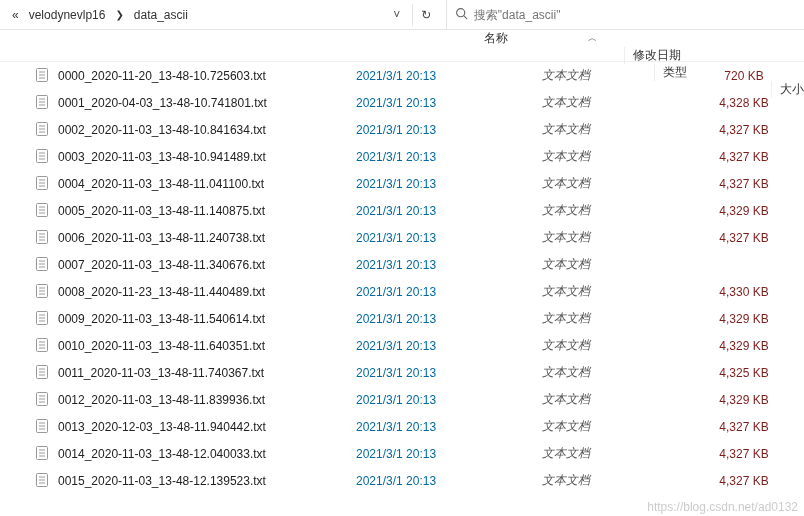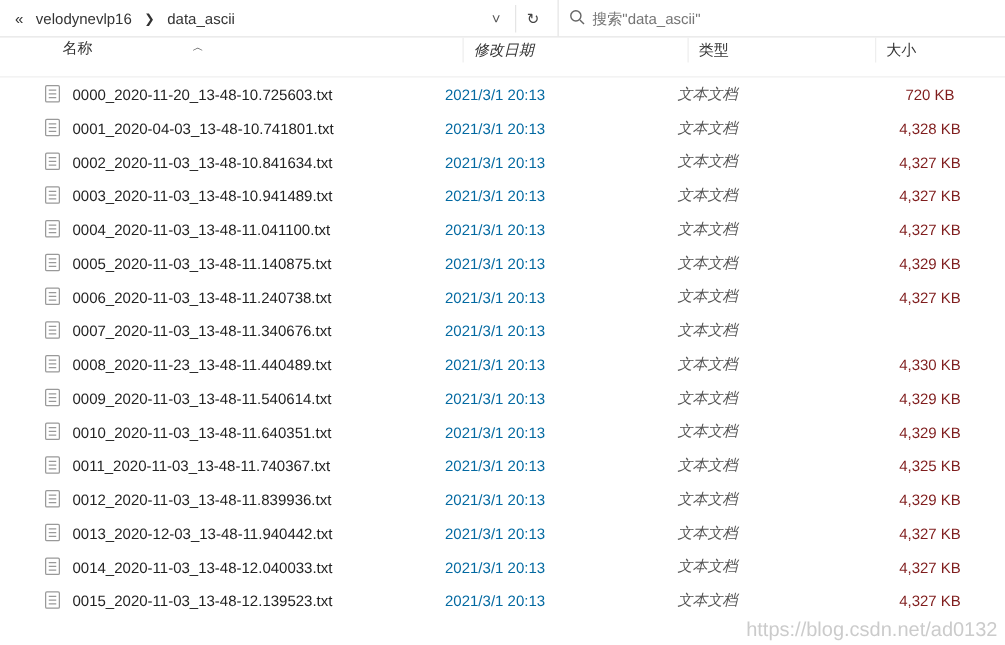--- a/index.html
+++ b/index.html
@@ -54,28 +54,29 @@
   .search-input {
     border: none; outline: none;
     font-size: 12px;
     width: 100%;
     color: #666;
     background: transparent;
   }
   .columns {
     display: flex;
     height: 32px;
-    align-items: flex-start;
+    align-items: flex-end;
     border-bottom: 1px solid #f0f0f0;
-    padding-left: 50px;
+    padding-left: 34px;
     color: #333;
+    flex-direction: column;
   }
   .col-name { width: 320px; display: flex; align-items: center; gap: 80px; }
   .sort-up { font-size: 9px; color: #555; }
-  .col-date { width: 180px; border-left: 1px solid #eee; padding-left: 8px; height: 20px; display:flex; align-items:center;font-style:italic;}
+  .col-date { width: 180px; border-left: 1px solid #eee; padding-left: 8px; height: 20px; display:flex; align-items:center;}
   .col-type { width: 150px; border-left: 1px solid #eee; padding-left: 8px; height:20px; display:flex; align-items:center;}
   .col-size { flex: 1; border-left: 1px solid #eee; padding-left: 8px; height:20px; display:flex; align-items:center;}
   .file-list { }
   .row {
     display: flex;
     align-items: center;
     height: 27px;
     padding-left: 34px;
   }
   .row .icon {
@@ -85,21 +86,21 @@
   }
   .fname { width: 296px; color: #222; white-space: nowrap; overflow: hidden; }
   .fdate { width: 180px; color: #0369a1; padding-left: 2px; }
   .ftype { width: 150px; color: #555; padding-left: 8px; font-style: italic; }
   .fsize { flex: 1; color: #7f1d1d; text-align: center; }
   .watermark {
     position: absolute;
     right: 6px;
     bottom: 2px;
     color: rgba(160,160,160,0.55);
-    font-size: 16px;
+    font-size: 12px;
     pointer-events: none;
   }
   svg.doc-icon rect { fill: #fff; stroke: #999; }
   svg.doc-icon line { stroke: #999; stroke-width: 1; }
 </style>
 </head>
 <body>
 
 <div class="toolbar">
   <div class="breadcrumb">

